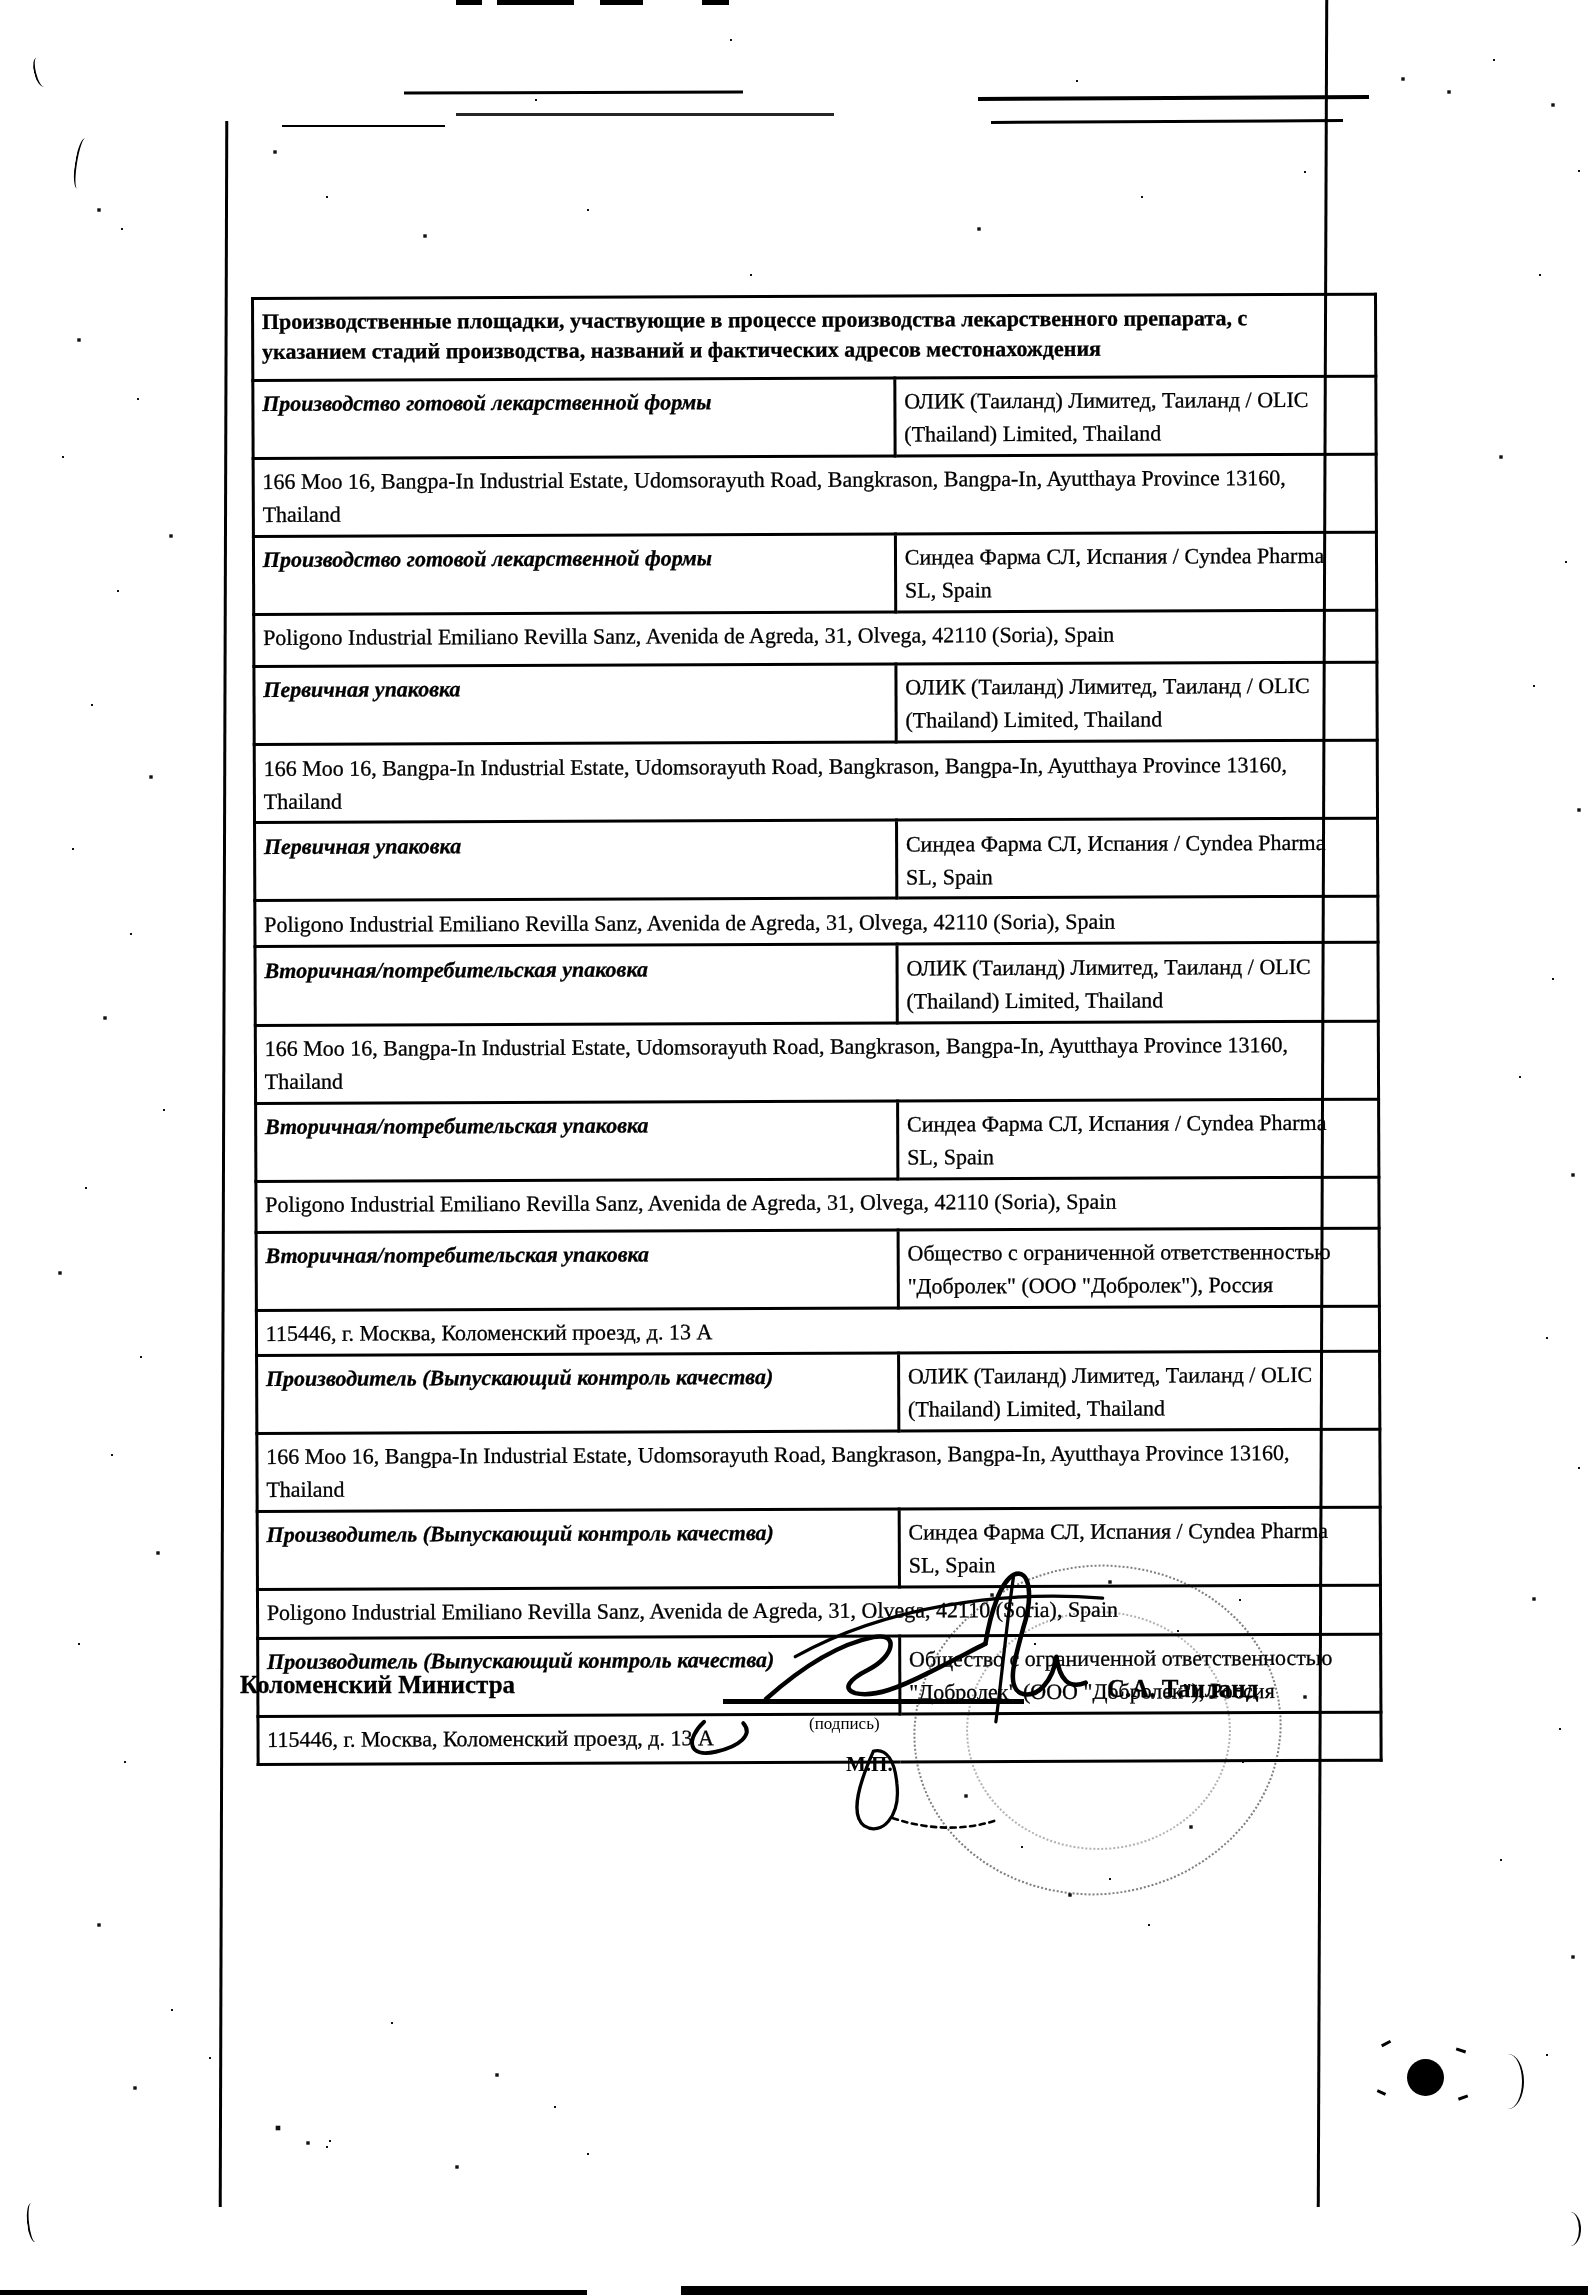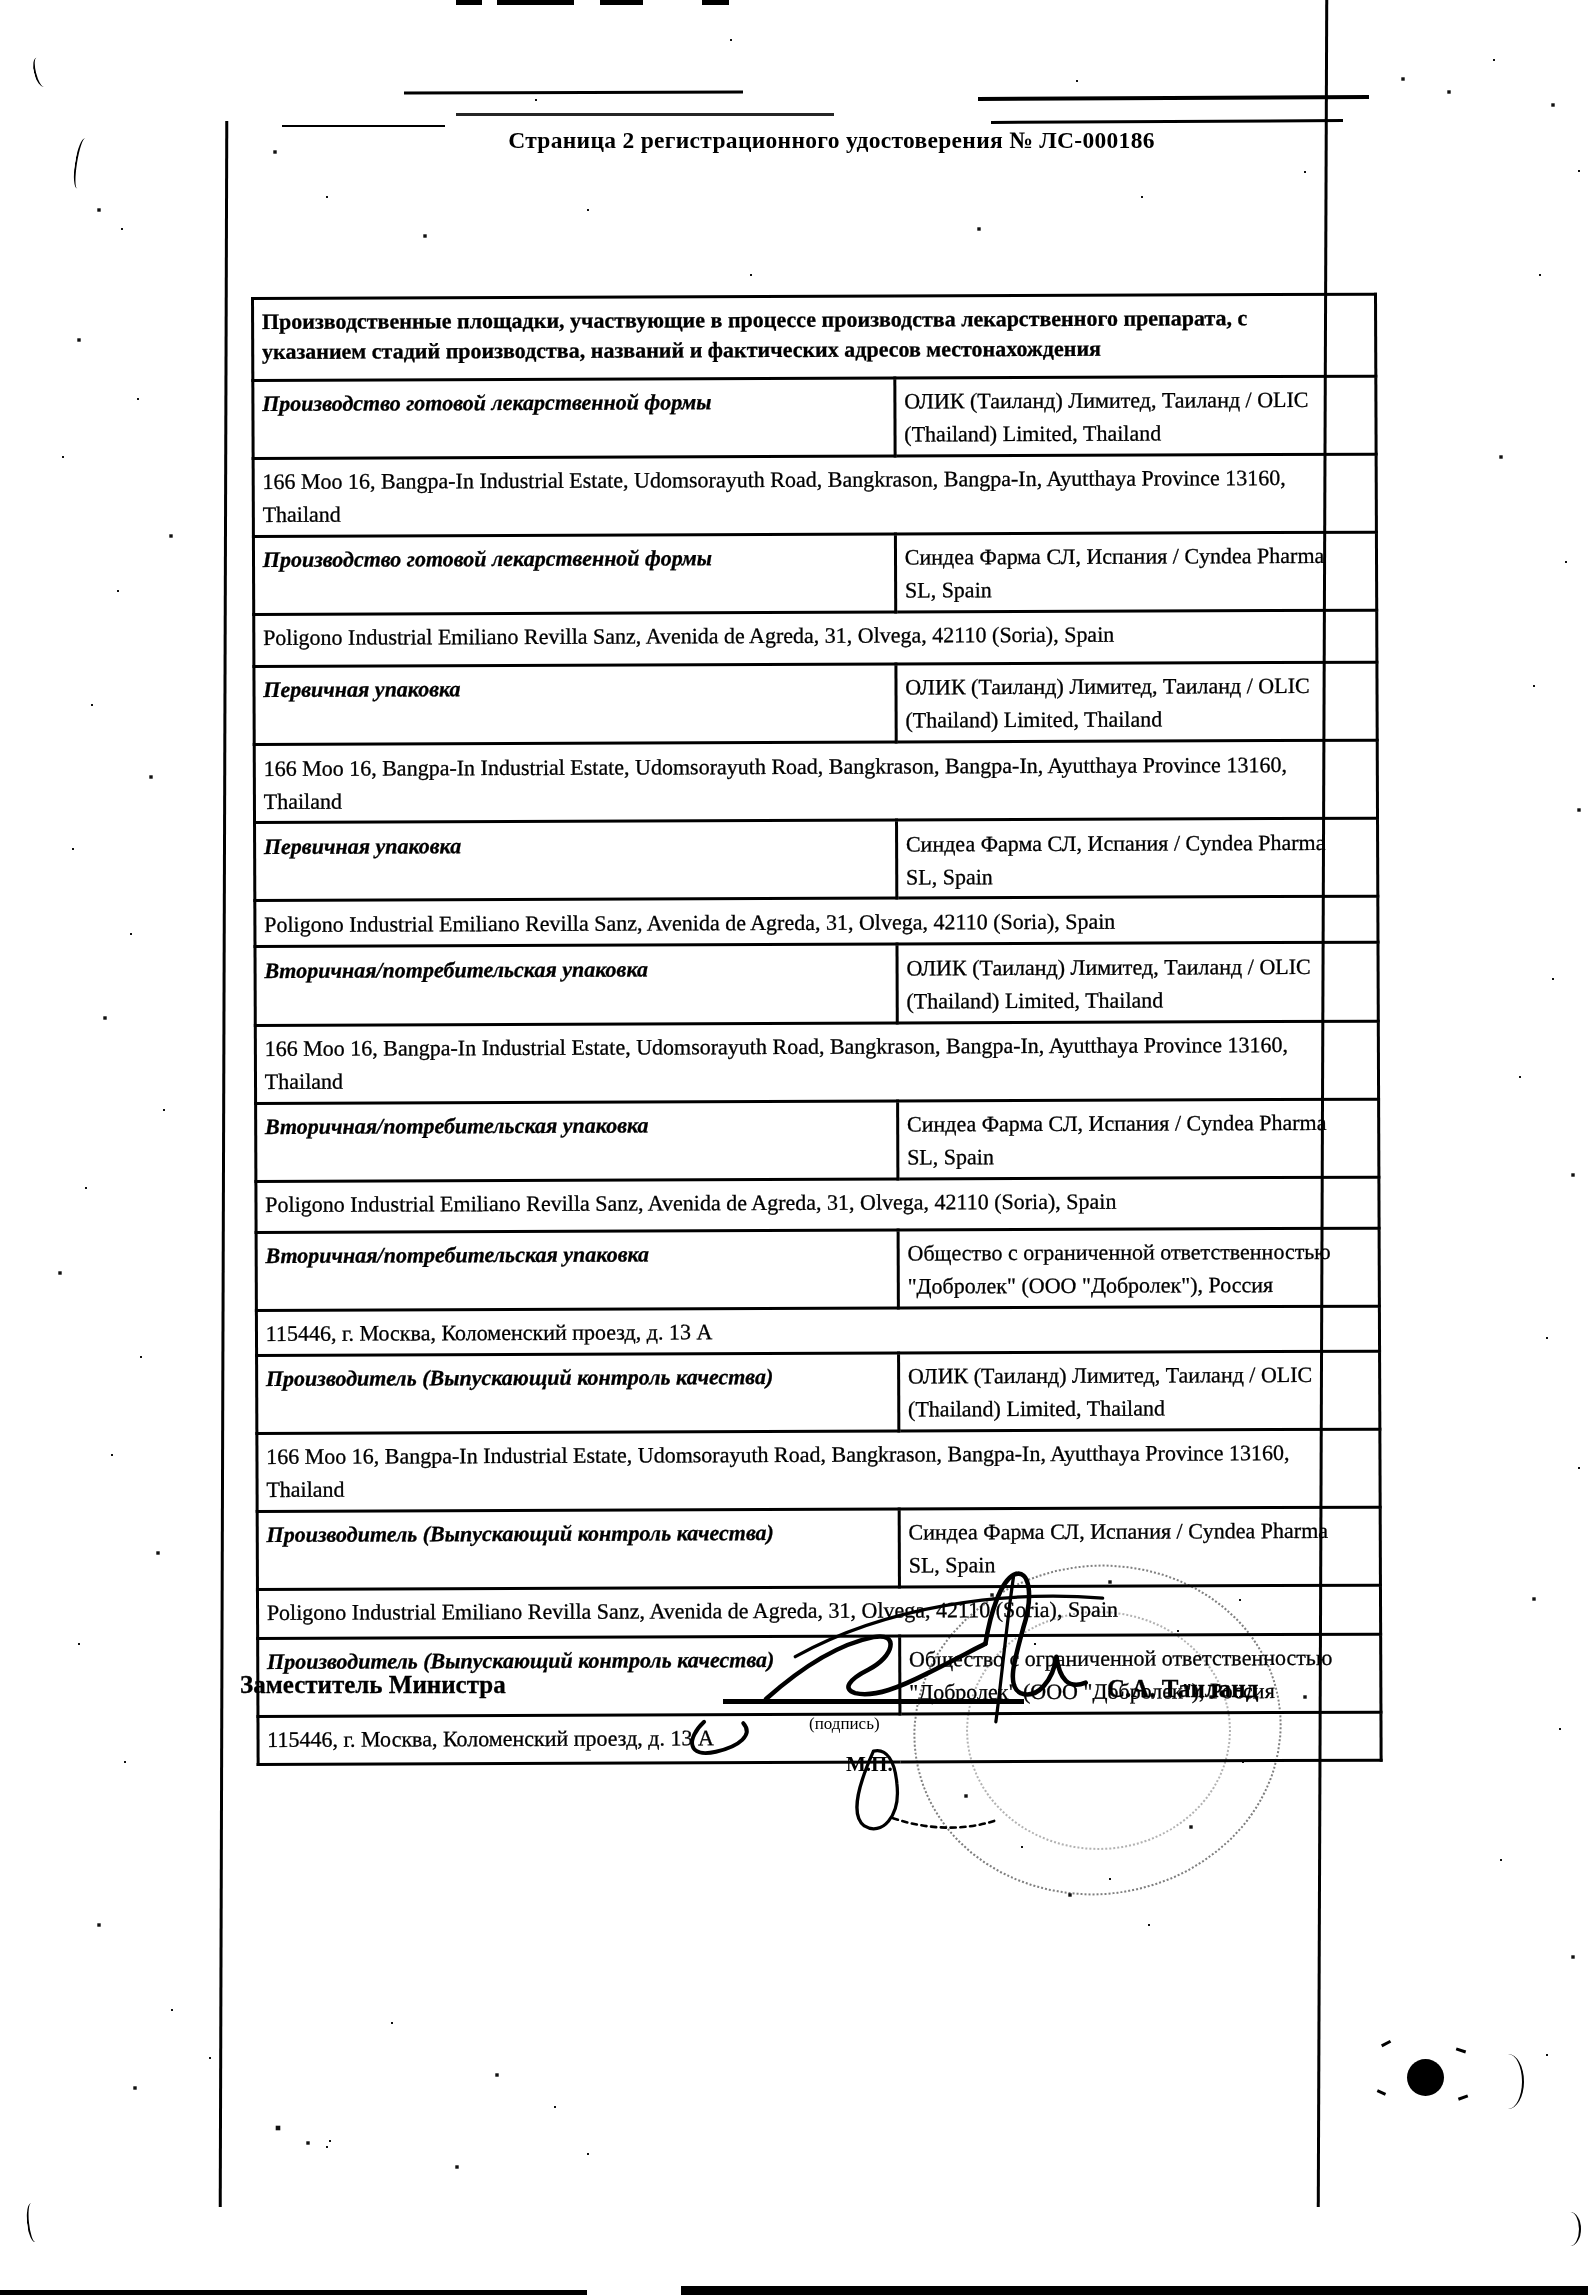--- a/index.html
+++ b/index.html
@@ -94,21 +94,20 @@
   <div class="streak" style="left:282px;top:125px;width:163px;height:2px;"></div>
 
   <div class="curl" style="left:75px;top:138px;height:51px;transform:rotate(9deg);"></div>
   <div class="curl" style="left:34px;top:57px;height:30px;transform:rotate(-14deg);"></div>
   <div class="curl" style="left:27px;top:2203px;height:39px;transform:rotate(-6deg);"></div>
   <div class="arc-r" style="left:1492px;top:2054px;"></div>
   <div class="arc-r" style="left:1559px;top:2212px;height:34px;width:19.6px;"></div>
 
   <div class="noise"></div>
 
-  <div class="title">Страница 2 регистрационного удостоверения № ЛС-000186</div>
 
   <table class="tbl">
     <colgroup>
         <col style="width:642px;">
         <col style="width:481px;">
       </colgroup>
     <tbody>
         <tr style="height:82px;">
       <td colspan="2" class="hdr">Производственные площадки, участвующие в процессе производства лекарственного препарата, с
 указанием стадий производства, названий и фактических адресов местонахождения</td>
@@ -193,21 +192,21 @@
       <td class="lbl">Производитель (Выпускающий контроль качества)</td>
       <td class="val">Общество с ограниченной ответственностью
 "Добролек" (ООО "Добролек"), Россия</td>
     </tr>
     <tr style="height:48px;">
       <td colspan="2" class="full">115446, г. Москва, Коломенский проезд, д. 13 А</td>
     </tr>
   </tbody>
     </table>
 
-  <div class="sig-role">Заместитель Министра</div>
+  <div class="sig-role">Коломенский Министра</div>
   <div class="sig-name">С.А. Таиланд</div>
   <div class="sig-line"></div>
   <div class="sig-caption">(подпись)</div>
   <div class="sig-seal">М.П.</div>
 
   <div class="stamp outer"></div>
   <div class="stamp inner"></div>
 
   <svg class="sigsvg" width="456" height="280" viewBox="0 0 700 430">
     <g fill="none" stroke="#000" stroke-linecap="round" stroke-linejoin="round">

